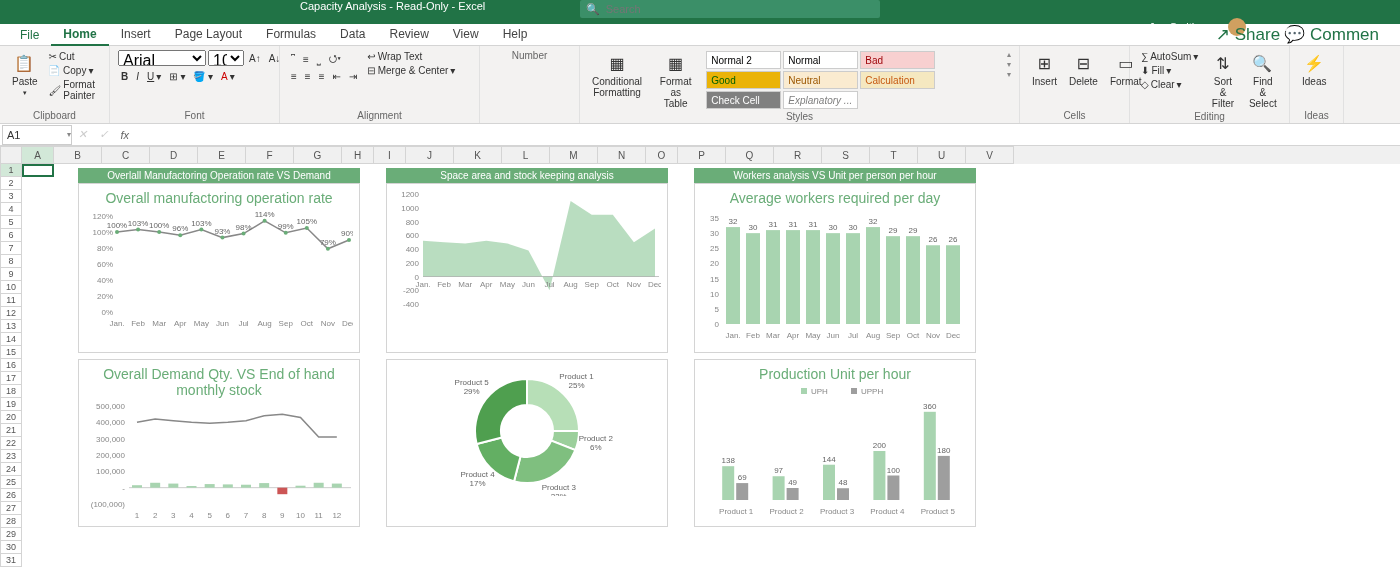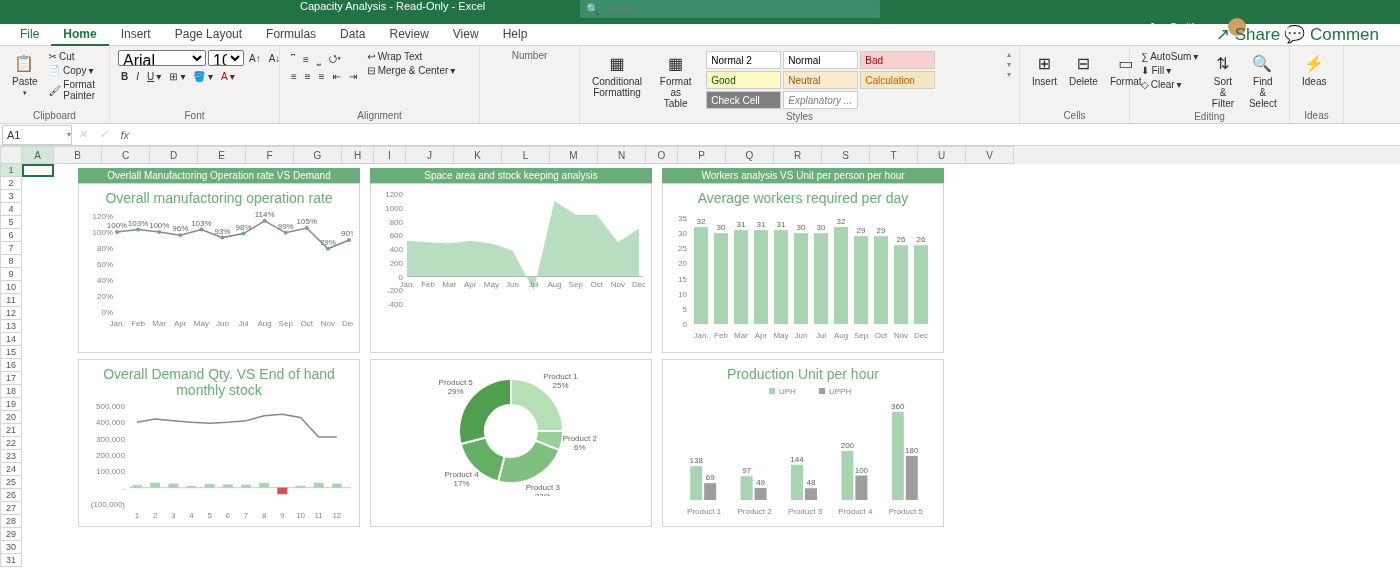--- a/index.html
+++ b/index.html
@@ -12,21 +12,21 @@
 .autosave .toggle { width: 28px; height: 12px; border: 1px solid #fff; border-radius: 6px; position: relative; }
 .autosave .toggle::after { content: ""; position: absolute; left: 1px; top: 1px; width: 8px; height: 8px; background: #fff; border-radius: 50%; }
 .titlebar .icon-btn { width: 18px; height: 18px; display: flex; align-items: center; justify-content: center; color: #fff; opacity: .9; }
 .titlebar .doc-title { position: absolute; left: 300px; }
 .searchbar { position: absolute; left: 580px; width: 300px; height: 18px; background: #3b8f68; border-radius: 2px; display: flex; align-items: center; padding: 0 6px; gap: 6px; color: #d8eadf; }
 .searchbar input { background: transparent; border: none; color: #fff; font-size: 11px; outline: none; flex: 1; }
 .titlebar .right { margin-left: auto; display: flex; align-items: center; gap: 30px; padding-right: 10px; }
 .avatar { width: 18px; height: 18px; border-radius: 50%; background: #d0a060; display: inline-block; }
 
 
-.tabs { height: 22px; display: flex; align-items: flex-start; border-bottom: 1px solid #d4d4d4; background: #fff; padding-left: 8px; }
+.tabs { height: 22px; display: flex; align-items: center; border-bottom: 1px solid #d4d4d4; background: #fff; padding-left: 8px; }
 .tabs .tab { padding: 3px 12px; font-size: 12px; color: #444; cursor: pointer; }
 .tabs .tab.active { color: #217346; border-bottom: 2px solid #217346; font-weight: 600; }
 .tabs .tab.file { color: #217346; font-weight: 500; }
 .tabs .right-actions { margin-left: auto; display: flex; gap: 4px; padding-right: 21px; align-items: center; font-size: 17px; color: #217346; }
 
 
 .ribbon { height: 78px; background: #f3f2f1; border-bottom: 1px solid #d4d4d4; display: flex; font-size: 11px; }
 .group { border-right: 1px solid #e1e1e1; padding: 4px 8px 2px; display: flex; flex-direction: column; justify-content: space-between; }
 .group-content { display: flex; align-items: flex-start; gap: 4px; flex: 1; }
 .group-label { text-align: center; font-size: 10px; color: #666; }
@@ -203,21 +203,21 @@
         </div>
       <div class="big-btn">
           <span class="icon">▦</span>
           <span style="white-space:pre-line;text-align:center">Format as
 Table</span>
         </div>
       <div id="style-gallery" style="display:flex;flex-wrap:wrap;width:310px">
           <div class="style-cell" style="background: rgb(255, 255, 255); color: rgb(0, 0, 0);">Normal 2</div>
           <div class="style-cell" style="background: rgb(255, 255, 255); color: rgb(0, 0, 0);">Normal</div>
           <div class="style-cell" style="background: rgb(248, 208, 208); color: rgb(156, 0, 6);">Bad</div>
-          <div class="style-cell" style="background: #fef9c3; color: rgb(0, 97, 0);">Good</div>
+          <div class="style-cell" style="background: #eab308; color: rgb(0, 97, 0);">Good</div>
           <div class="style-cell" style="background: rgb(250, 235, 208); color: rgb(156, 87, 0);">Neutral</div>
           <div class="style-cell" style="background: rgb(245, 232, 192); color: rgb(198, 89, 17);">Calculation</div>
           <div class="style-cell" style="background: rgb(128, 128, 128); color: rgb(255, 255, 255);">Check Cell</div>
           <div class="style-cell" style="background: rgb(255, 255, 255); color: rgb(127, 127, 127); font-style: italic;">Explanatory ...</div>
         </div>
       <div class="stack" style="font-size:8px;color:#888">
         <span>▴</span>
         <span>▾</span>
         <span>▾</span>
       </div>
@@ -343,21 +343,21 @@
       <div class="row-h">26</div>
       <div class="row-h">27</div>
       <div class="row-h">28</div>
       <div class="row-h">29</div>
       <div class="row-h">30</div>
       <div class="row-h">31</div>
     </div>
   <div class="active-cell" style="left:22px;top:18px;width:32px;height:13px"></div>
 
   <div class="dash">
-    <div style="display:flex;gap:10px">
+    <div style="display:flex;gap:26px">
 
       <div style="width:282px">
         <div class="panel-header">Overlall Manufactoring Operation rate VS Demand</div>
         <div class="panel-box" style="height:170px">
           <div class="panel-title">Overall manufactoring operation rate</div>
           <svg id="svg-chart1" width="268" height="120">
               <text x="28" y="105" text-anchor="end" class="axis-label">0%</text>
               <text x="28" y="89" text-anchor="end" class="axis-label">20%</text>
               <text x="28" y="73" text-anchor="end" class="axis-label">40%</text>
               <text x="28" y="57" text-anchor="end" class="axis-label">60%</text>

